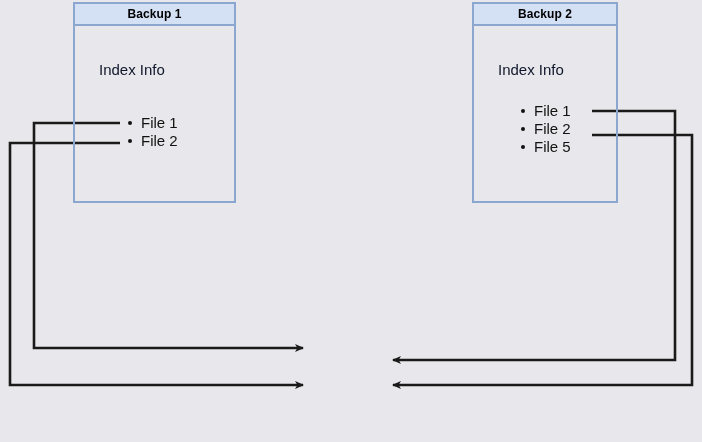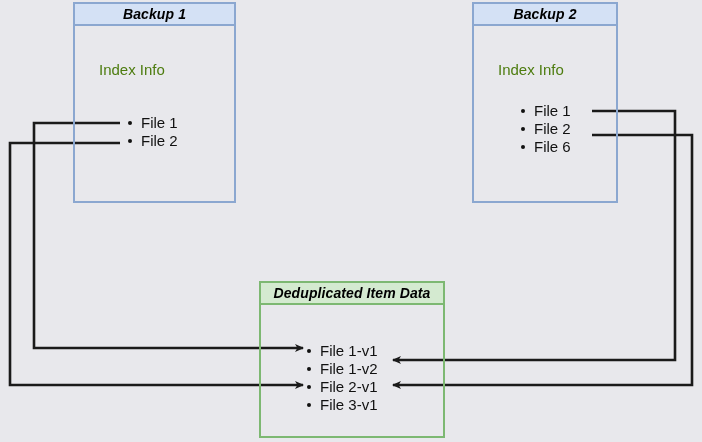--- a/index.html
+++ b/index.html
@@ -33,25 +33,24 @@
     position: absolute;
     box-sizing: border-box;
     display: flex;
     flex-direction: column;
   }
   .box-header {
     box-sizing: border-box;
     height: 22px;
     line-height: 20px;
     text-align: center;
-    font-size: 14px;
+    font-size: 12px;
     font-weight: bold;
     color: #000;
     letter-spacing: 0.1px;
-    font-style: italic;
   }
   .box-body {
     box-sizing: border-box;
     flex: 1 1 auto;
     position: relative;
     background: transparent;
   }
 
   
   .box-backup {
@@ -71,21 +70,21 @@
   }
   .box-dedup .box-header {
     background: #d4ead0;
     border-bottom: 2px solid #7db872;
   }
 
   
   .index-label {
     position: absolute;
     font-size: 15px;
-    color: #4d7c0f;
+    color: #0f172a;
     white-space: nowrap;
   }
   .file-list {
     position: absolute;
     margin: 0;
     padding: 0;
     list-style: none;
   }
   .file-list li {
     position: relative;
@@ -146,30 +145,19 @@
     </div>
   </div>
 
   <div class="box box-backup" style="left:472px; top:2px; width:146px; height:201px;">
     <div class="box-header">Backup 2</div>
     <div class="box-body">
       <div class="index-label" style="left:24px; top:35px;">Index Info</div>
       <ul class="file-list" style="left:46px; top:76px;">
         <li>File 1</li>
         <li>File 2</li>
-        <li>File 6</li>
+        <li>File 5</li>
       </ul>
     </div>
   </div>
 
-  <div class="box box-dedup" style="left:259px; top:281px; width:186px; height:157px;">
-    <div class="box-header">Deduplicated Item Data</div>
-    <div class="box-body">
-      <ul class="file-list dedup-list" style="left:45px; top:37px;">
-        <li>File 1-v1</li>
-        <li>File 1-v2</li>
-        <li>File 2-v1</li>
-        <li>File 3-v1</li>
-      </ul>
-    </div>
-  </div>
 
 </div>
 
 </body></html>

